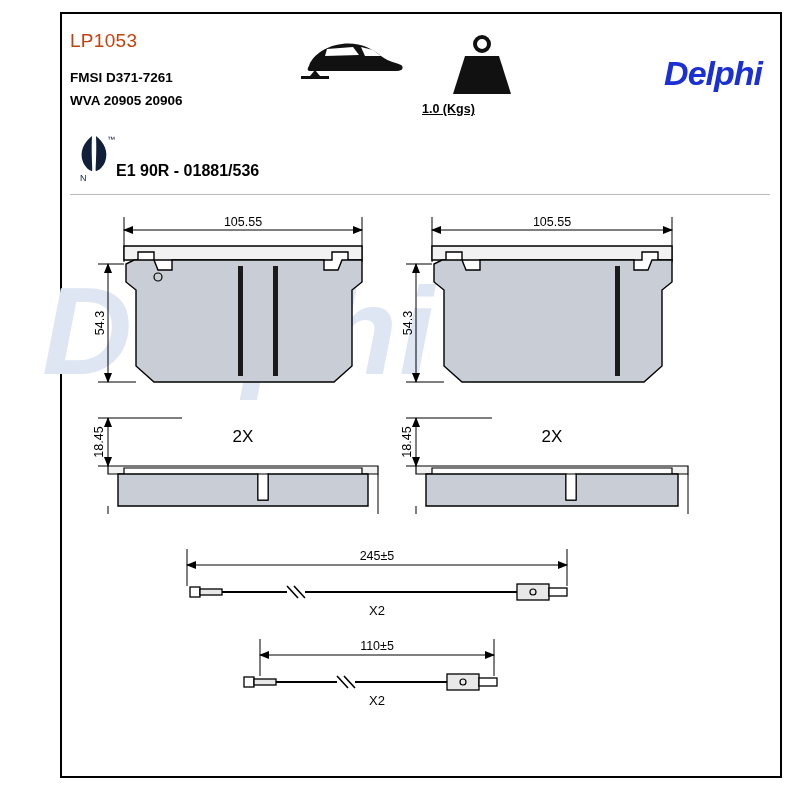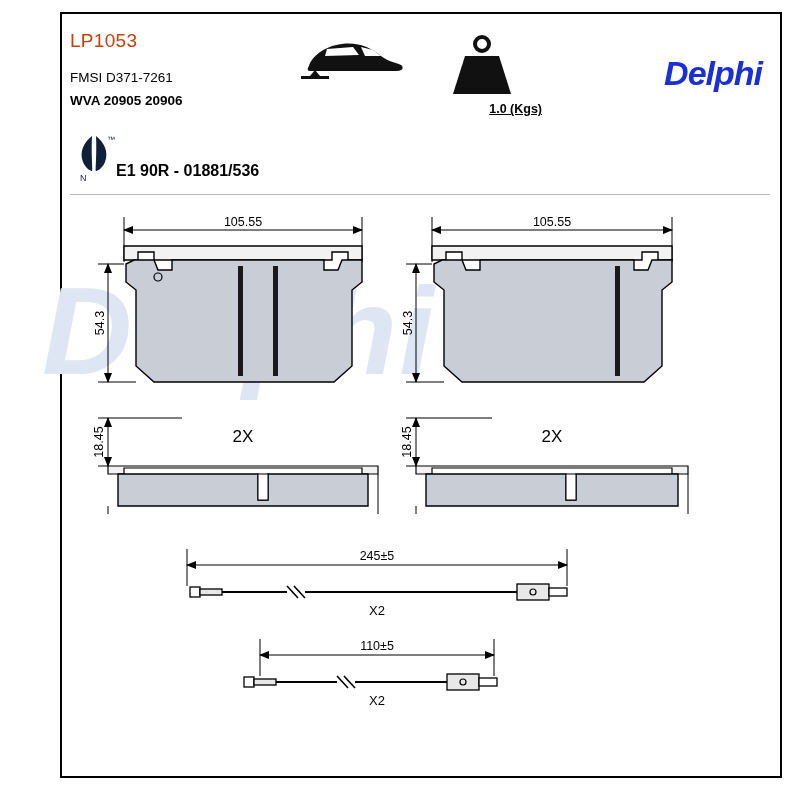--- a/index.html
+++ b/index.html
@@ -53,21 +53,21 @@
     font-size: 19px;
     font-weight: normal;
     color: #c2410c;
     letter-spacing: .3px;
   }
   .hdr-fmsi {
     position: absolute;
     left: 8px;
     top: 56px;
     font-size: 13.5px;
-    font-weight: normal;
+    font-weight: bold;
     color: #000;
   }
   .hdr-wva {
     position: absolute;
     left: 8px;
     top: 79px;
     font-size: 13.5px;
     font-weight: bold;
     color: #000;
     text-align: center;
@@ -88,21 +88,21 @@
     font-weight: bold;
     font-style: italic;
     color: #1a2fd4;
     letter-spacing: -1px;
   }
   .weight-label {
     position: absolute;
     left: 360px;
     top: 88px;
     width: 120px;
-    text-align: right;
+    text-align: left;
     font-size: 12.5px;
     font-weight: bold;
     color: #000;
     text-decoration: underline;
   }
   .car-icon { position: absolute; left: 235px; top: 22px; }
   .weight-icon { position: absolute; left: 375px; top: 20px; }
   .eco-icon { position: absolute; left: 8px; top: 118px; }
 
   .divider {

